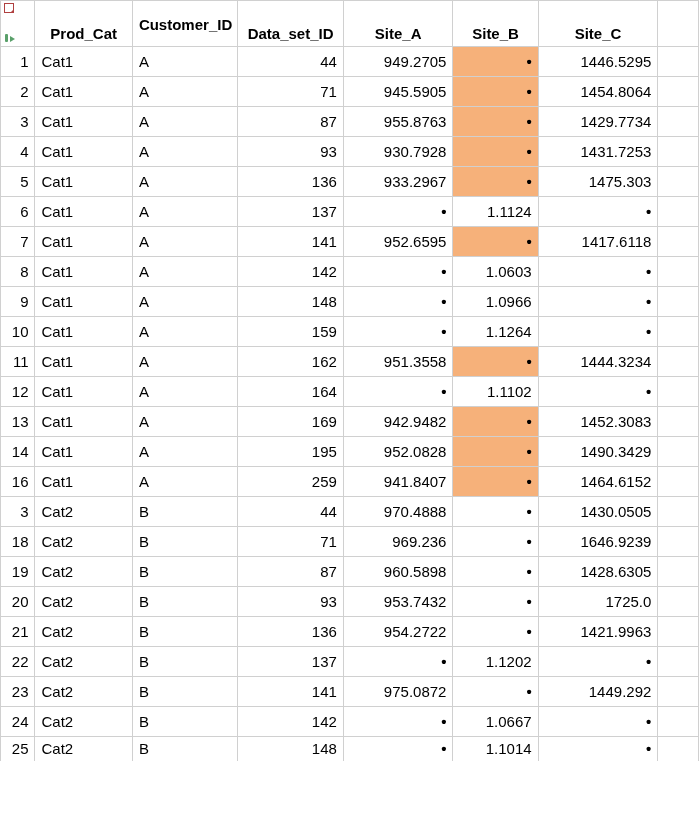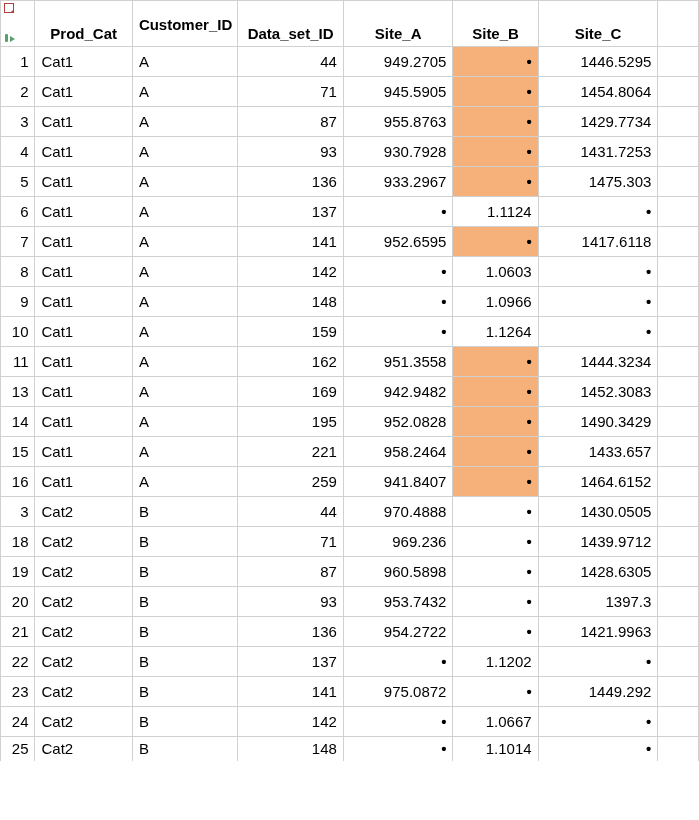--- a/index.html
+++ b/index.html
@@ -199,50 +199,50 @@
         <td class="col-rownum">11</td>
         <td class="col-prodcat">Cat1</td>
         <td class="col-custid">A</td>
         <td class="col-dataset">162</td>
         <td class="col-sitea">951.3558</td>
         <td class="col-siteb hl"><span class="dot">•</span></td>
         <td class="col-sitec">1444.3234</td>
         <td class="col-extra"></td>
       </tr>
       <tr>
+        <td class="col-rownum">12</td>
+        <td class="col-prodcat">Cat1</td>
+        <td class="col-custid">A</td>
+        <td class="col-dataset">164</td>
+        <td class="col-sitea"><span class="dot">•</span></td>
+        <td class="col-siteb">1.1102</td>
+        <td class="col-sitec"><span class="dot">•</span></td>
+        <td class="col-extra"></td>
+      </tr>
+      <tr>
         <td class="col-rownum">13</td>
         <td class="col-prodcat">Cat1</td>
         <td class="col-custid">A</td>
         <td class="col-dataset">169</td>
         <td class="col-sitea">942.9482</td>
         <td class="col-siteb hl"><span class="dot">•</span></td>
         <td class="col-sitec">1452.3083</td>
         <td class="col-extra"></td>
       </tr>
       <tr>
         <td class="col-rownum">14</td>
         <td class="col-prodcat">Cat1</td>
         <td class="col-custid">A</td>
         <td class="col-dataset">195</td>
         <td class="col-sitea">952.0828</td>
         <td class="col-siteb hl"><span class="dot">•</span></td>
         <td class="col-sitec">1490.3429</td>
         <td class="col-extra"></td>
       </tr>
       <tr>
-        <td class="col-rownum">15</td>
-        <td class="col-prodcat">Cat1</td>
-        <td class="col-custid">A</td>
-        <td class="col-dataset">221</td>
-        <td class="col-sitea">958.2464</td>
-        <td class="col-siteb hl"><span class="dot">•</span></td>
-        <td class="col-sitec">1433.657</td>
-        <td class="col-extra"></td>
-      </tr>
-      <tr>
         <td class="col-rownum">16</td>
         <td class="col-prodcat">Cat1</td>
         <td class="col-custid">A</td>
         <td class="col-dataset">259</td>
         <td class="col-sitea">941.8407</td>
         <td class="col-siteb hl"><span class="dot">•</span></td>
         <td class="col-sitec">1464.6152</td>
         <td class="col-extra"></td>
       </tr>
       <tr>
@@ -255,41 +255,41 @@
         <td class="col-sitec">1430.0505</td>
         <td class="col-extra"></td>
       </tr>
       <tr>
         <td class="col-rownum">18</td>
         <td class="col-prodcat">Cat2</td>
         <td class="col-custid">B</td>
         <td class="col-dataset">71</td>
         <td class="col-sitea">969.236</td>
         <td class="col-siteb"><span class="dot">•</span></td>
-        <td class="col-sitec">1439.9712</td>
+        <td class="col-sitec">1646.9239</td>
         <td class="col-extra"></td>
       </tr>
       <tr>
         <td class="col-rownum">19</td>
         <td class="col-prodcat">Cat2</td>
         <td class="col-custid">B</td>
         <td class="col-dataset">87</td>
         <td class="col-sitea">960.5898</td>
         <td class="col-siteb"><span class="dot">•</span></td>
         <td class="col-sitec">1428.6305</td>
         <td class="col-extra"></td>
       </tr>
       <tr>
         <td class="col-rownum">20</td>
         <td class="col-prodcat">Cat2</td>
         <td class="col-custid">B</td>
         <td class="col-dataset">93</td>
         <td class="col-sitea">953.7432</td>
         <td class="col-siteb"><span class="dot">•</span></td>
-        <td class="col-sitec">1397.3</td>
+        <td class="col-sitec">1725.0</td>
         <td class="col-extra"></td>
       </tr>
       <tr>
         <td class="col-rownum">21</td>
         <td class="col-prodcat">Cat2</td>
         <td class="col-custid">B</td>
         <td class="col-dataset">136</td>
         <td class="col-sitea">954.2722</td>
         <td class="col-siteb"><span class="dot">•</span></td>
         <td class="col-sitec">1421.9963</td>

